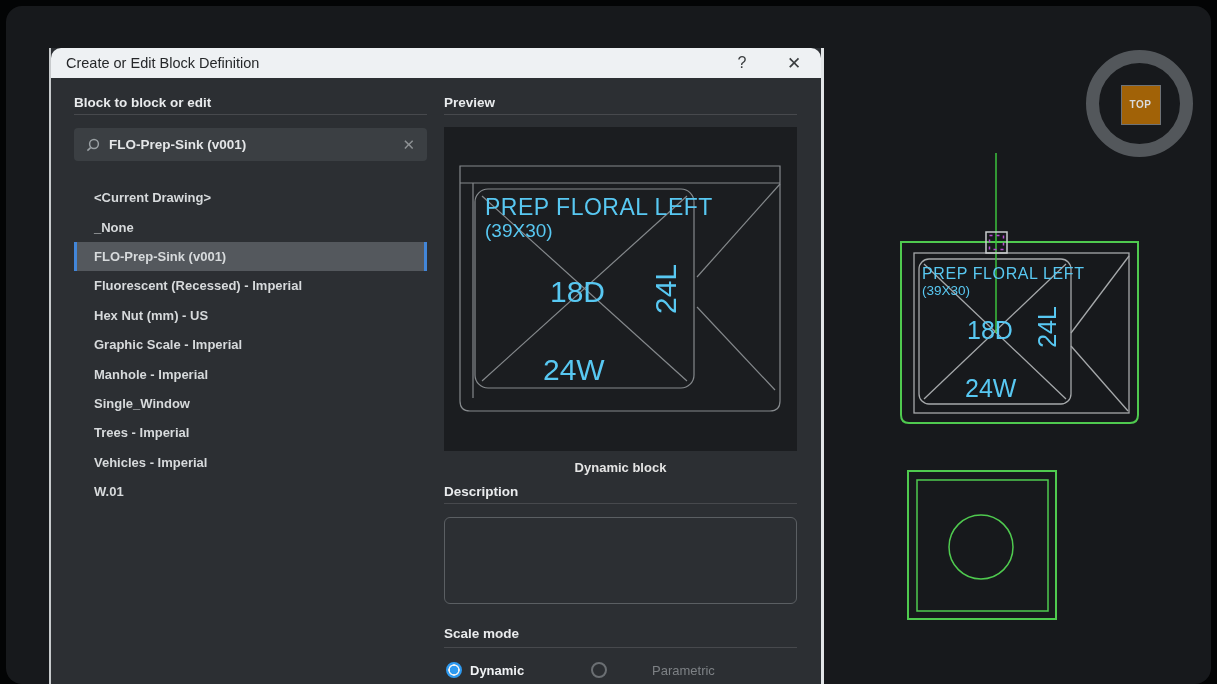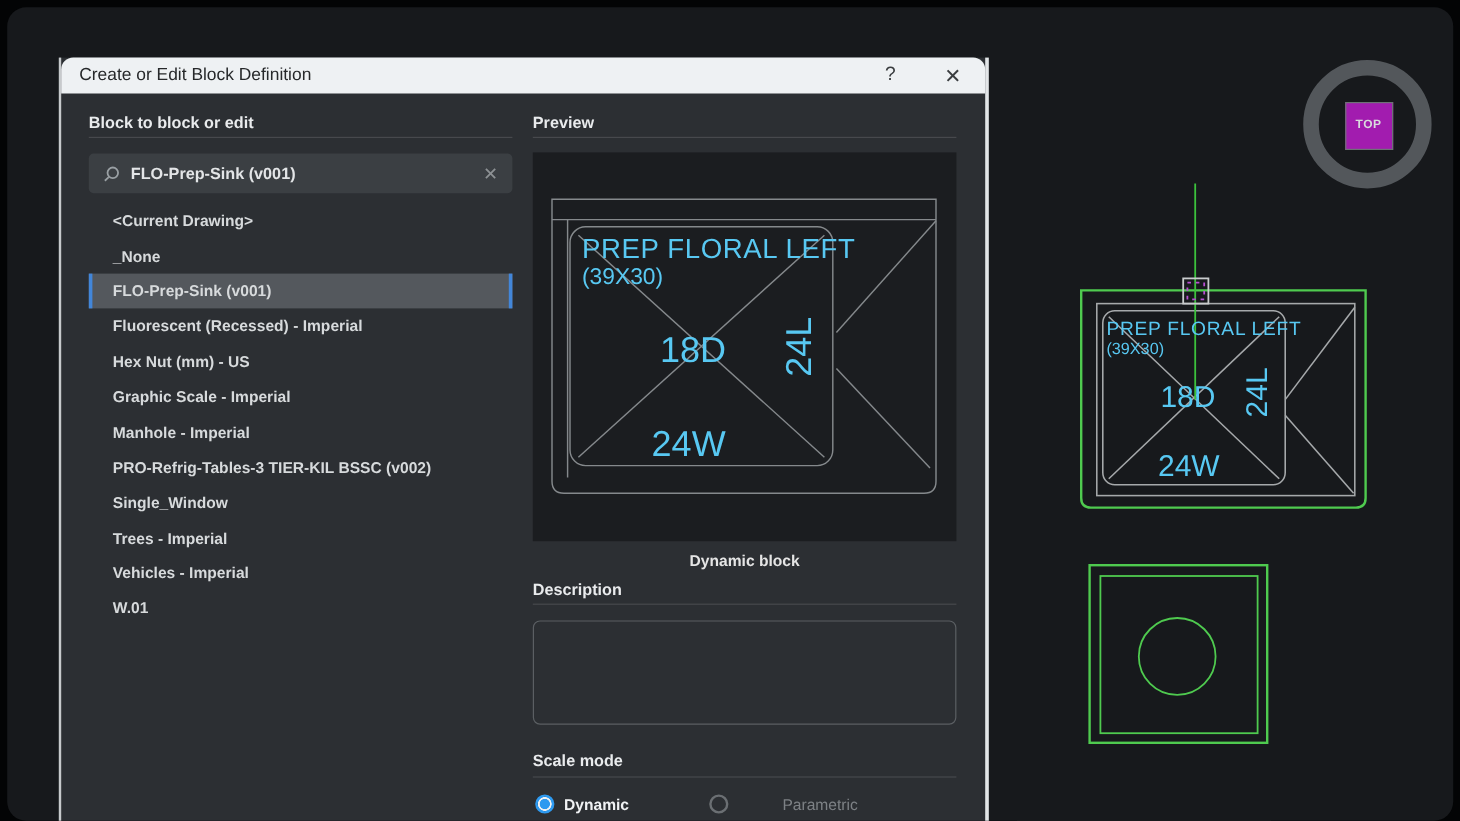--- a/index.html
+++ b/index.html
@@ -4,41 +4,41 @@
 <style>
   html,body{margin:0;padding:0;background:#030405;width:1217px;height:684px;overflow:hidden;
             font-family:"Liberation Sans",sans-serif;}
   .stage{position:absolute;left:6px;top:6px;width:1205px;height:678px;border-radius:16px;
          background:#17191c;overflow:hidden;}
   
   .cad-svg{position:absolute;}
   .viewcube{position:absolute;left:1080px;top:44px;width:107px;height:107px;box-sizing:border-box;
             border:13px solid #53575b;border-radius:50%;}
   .viewcube-face{position:absolute;left:50%;top:50%;width:38px;height:38px;margin:-19px 0 14px -19px;
-            background:#a21caf;border:1px solid #6e7276;display:flex;align-items:center;justify-content:center;
+            background:#a16207;border:1px solid #6e7276;display:flex;align-items:center;justify-content:center;
             color:#d9dbdd;font-size:10px;font-weight:700;letter-spacing:.5px;}
   
   .dialog{position:absolute;left:43px;top:42px;width:770px;height:642px;background:#2c2f33;
           border-left:2px solid #c7cacc;border-right:3px solid #e2e5e7;box-sizing:content-box;}
   .titlebar{position:absolute;left:0;top:0;width:100%;height:30px;background:#eef1f3;
             border-radius:10px 10px 0 0;display:flex;align-items:center;}
   .titlebar .title{margin-left:15px;font-size:14.5px;color:#26282a;}
   .tb-btn{position:absolute;top:0;width:34px;height:30px;display:flex;align-items:center;justify-content:center;
           color:#3a3d3f;font-size:16px;cursor:default;}
   .tb-help{right:62px;} .tb-close{right:10px;font-size:17px;}
   .section-header{position:absolute;font-size:13.5px;font-weight:700;color:#e9ebed;}
   .rule{position:absolute;height:1px;background:#47494d;width:353px;}
   
   .search{position:absolute;left:23px;top:80px;width:353px;height:33px;background:#3b3f43;border-radius:4px;
           box-sizing:border-box;display:flex;align-items:center;}
   .search .mag{margin-left:12px;flex:0 0 auto;display:flex;}
   .search .val{margin-left:9px;font-size:13.5px;font-weight:700;color:#e3e5e7;flex:1 1 auto;}
   .search .clear{margin-right:12px;color:#8d9194;font-size:15px;}
   
-  .blocklist{position:absolute;left:23px;top:121px;width:353px;}
+  .blocklist{position:absolute;left:23px;top:135px;width:353px;}
   .row{height:29.4px;display:flex;align-items:center;padding-left:20px;box-sizing:border-box;
        font-size:13px;font-weight:700;color:#d7dadc;}
   .row.selected{background:#54585d;border-left:3px solid #4286d9;border-right:3px solid #4286d9;padding-left:17px;}
   
   .preview-box{position:absolute;left:393px;top:79px;width:353px;height:324px;background:#1b1d20;}
   .caption{position:absolute;left:393px;top:412px;width:353px;text-align:center;
            font-size:13px;font-weight:700;color:#e5e5e5;}
   .desc-box{position:absolute;left:393px;top:469px;width:353px;height:87px;box-sizing:border-box;
             background:transparent;border:1px solid #5b5f63;border-radius:6px;resize:none;outline:none;
             color:#dfe1e3;font-family:"Liberation Sans",sans-serif;font-size:13px;padding:6px 8px;}
@@ -113,21 +113,20 @@
     </div>
 
     <div class="blocklist">
       <div class="row">&lt;Current Drawing&gt;</div>
       <div class="row">_None</div>
       <div class="row selected">FLO-Prep-Sink (v001)</div>
       <div class="row">Fluorescent (Recessed) - Imperial</div>
       <div class="row">Hex Nut (mm) - US</div>
       <div class="row">Graphic Scale - Imperial</div>
       <div class="row">Manhole - Imperial</div>
-      <div class="row">PRO-Refrig-Tables-3 TIER-KIL BSSC (v002)</div>
       <div class="row">Single_Window</div>
       <div class="row">Trees - Imperial</div>
       <div class="row">Vehicles - Imperial</div>
       <div class="row">W.01</div>
     </div>
 
     <div class="section-header" style="left:393px;top:47px">Preview</div>
     <div class="rule" style="left:393px;top:66px"></div>
 
     <div class="preview-box">

